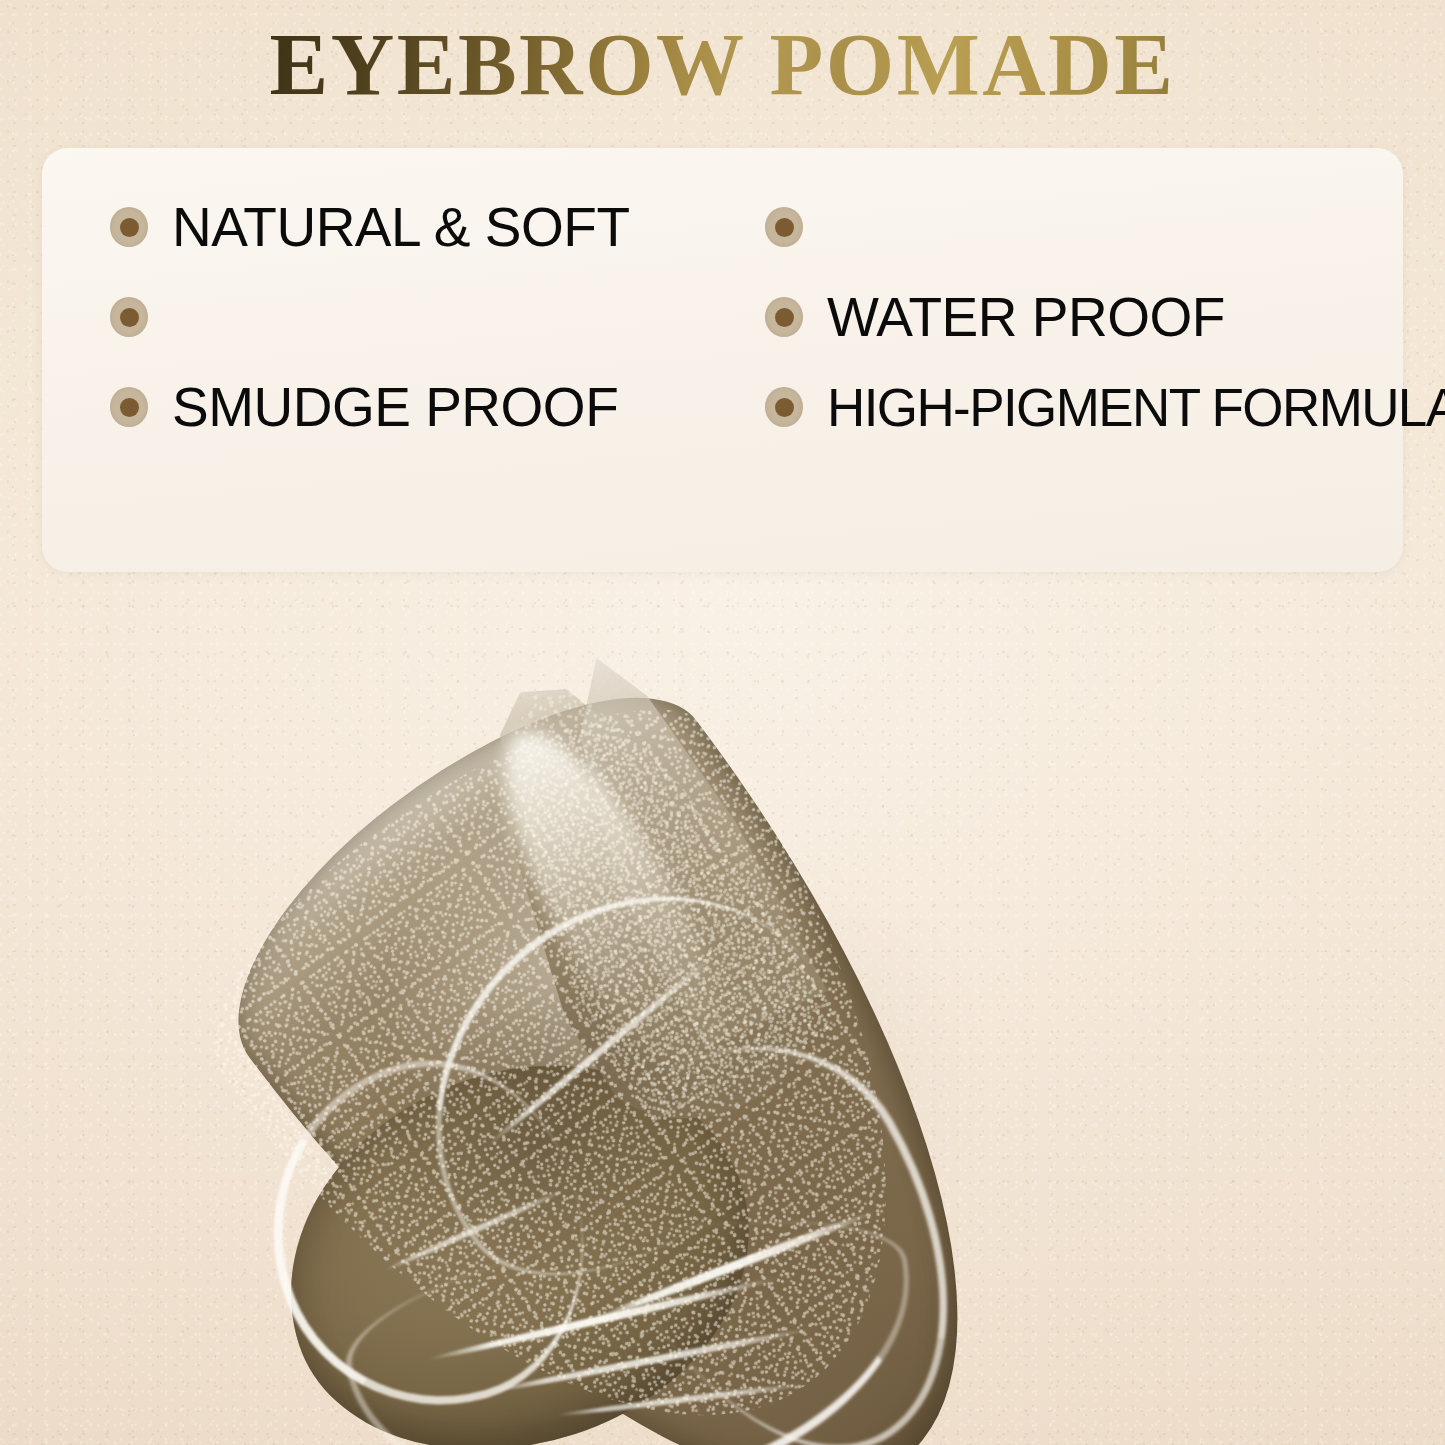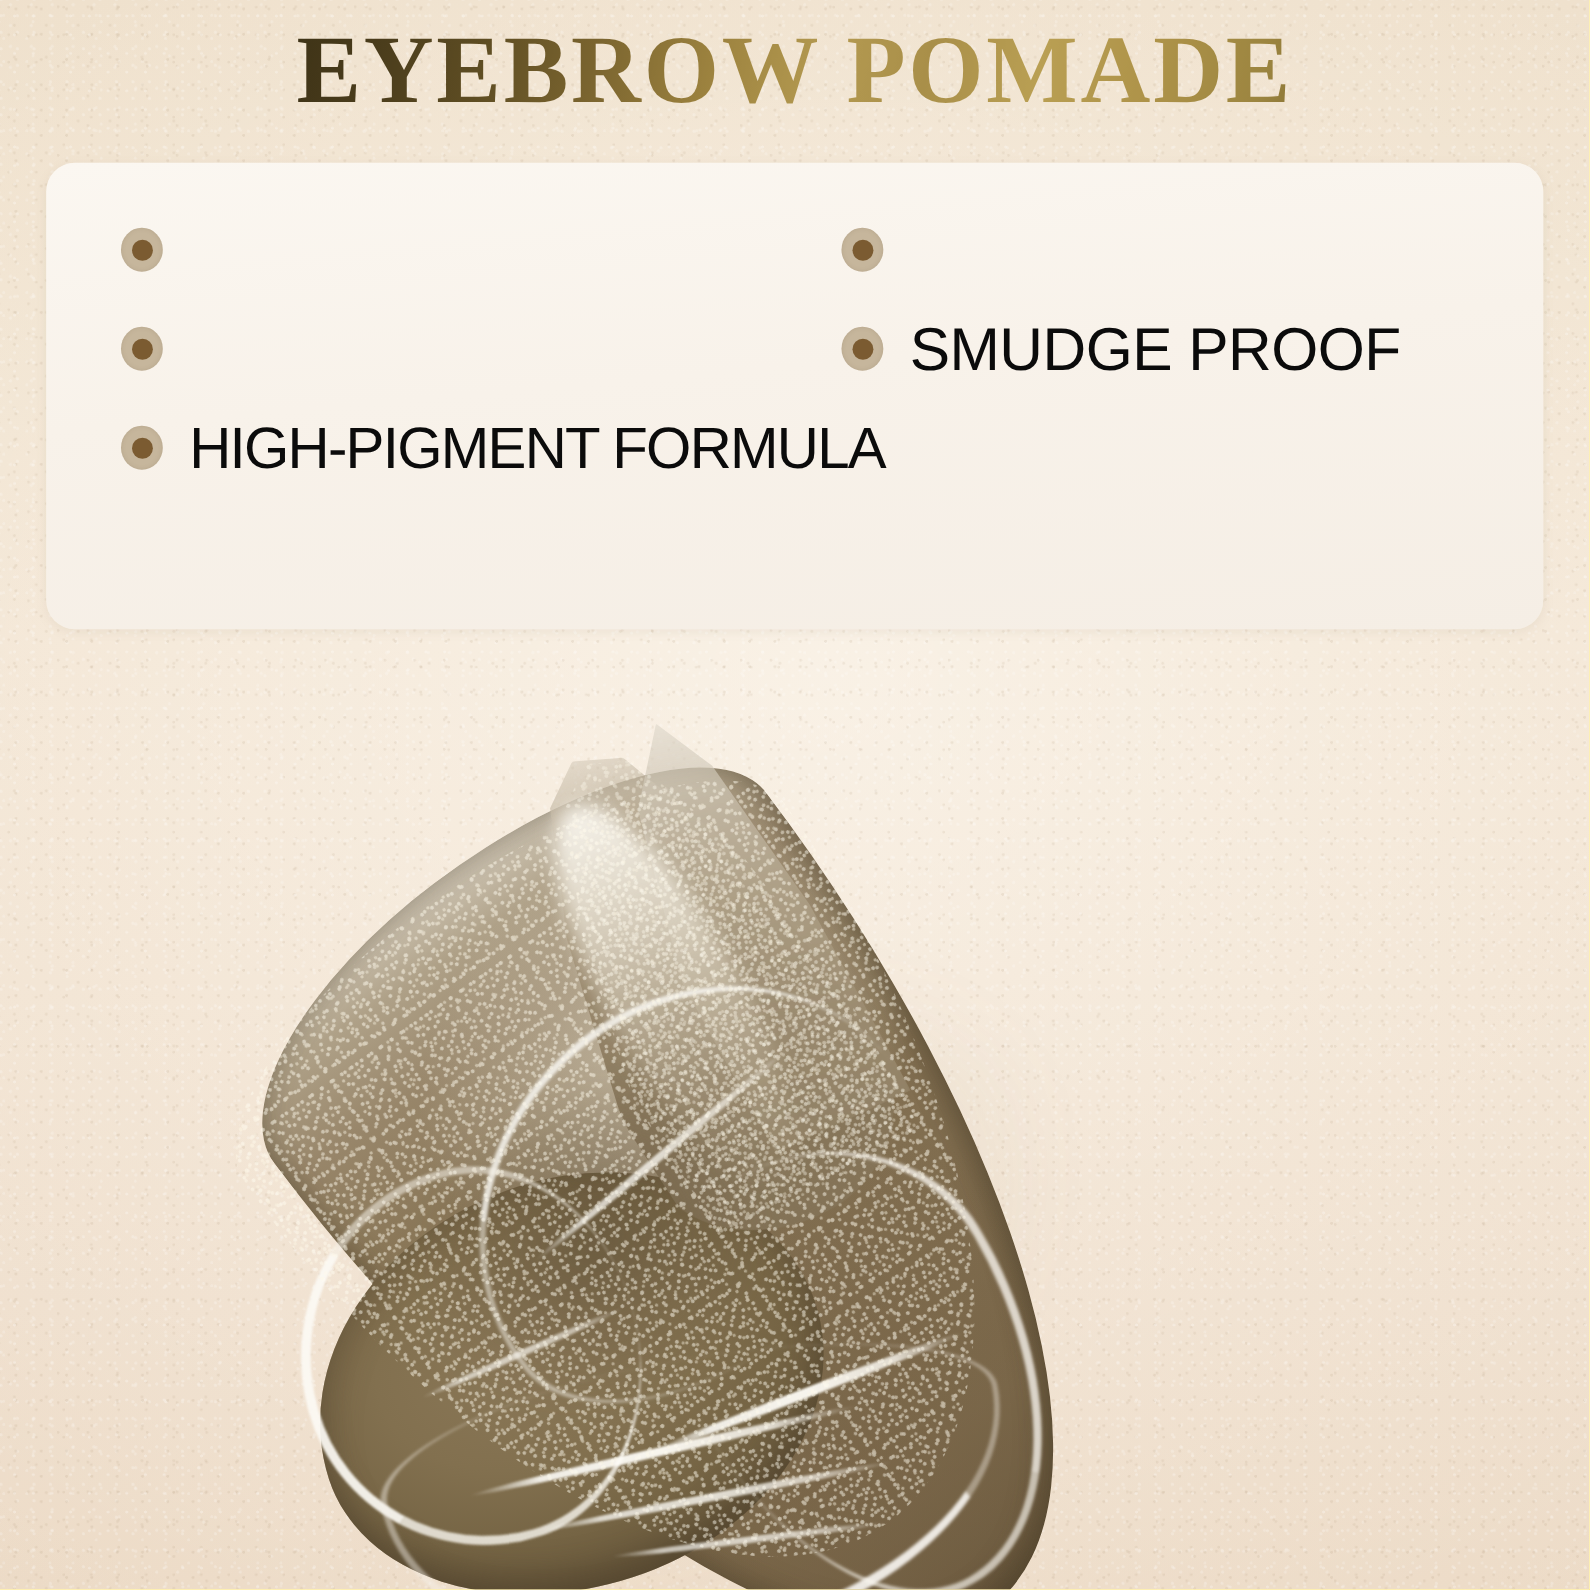--- a/index.html
+++ b/index.html
@@ -7,21 +7,21 @@
     padding: 0;
     background: #ffffff;
   }
 
   #stage {
     position: relative;
     width: 1445px;
     height: 1445px;
     overflow: hidden;
     font-family: "Liberation Sans", sans-serif;
-    background-color: #fde047;
+    background-color: #7dd3fc;
   }
 
   
   .bg-base {
     position: absolute;
     inset: 0;
     background:
       linear-gradient(180deg,
         #EEDFCA 0%,
         #F0E2CE 18%,
@@ -432,32 +432,37 @@
   <div class="bg-vignette"></div>
   <div class="bg-grain"></div>
 
   <div class="title-wrap">
     <span class="title">EYEBROW POMADE</span>
   </div>
 
   <div class="features-card">
     <div class="features-grid">
 
-
       <div class="feature-item">
         <span class="bullet"></span>
-      </div>
-
+        <span class="feature-label">NATURAL &amp; SOFT</span>
+      </div>
 
       <div class="feature-item">
         <span class="bullet"></span>
       </div>
 
+
       <div class="feature-item">
         <span class="bullet"></span>
+      </div>
+
+      <div class="feature-item">
+        <span class="bullet"></span>
+        <span class="feature-label">WATER PROOF</span>
       </div>
 
       <div class="feature-item">
         <span class="bullet"></span>
         <span class="feature-label">SMUDGE PROOF</span>
       </div>
 
 
       <div class="feature-item tight">
         <span class="bullet"></span>

